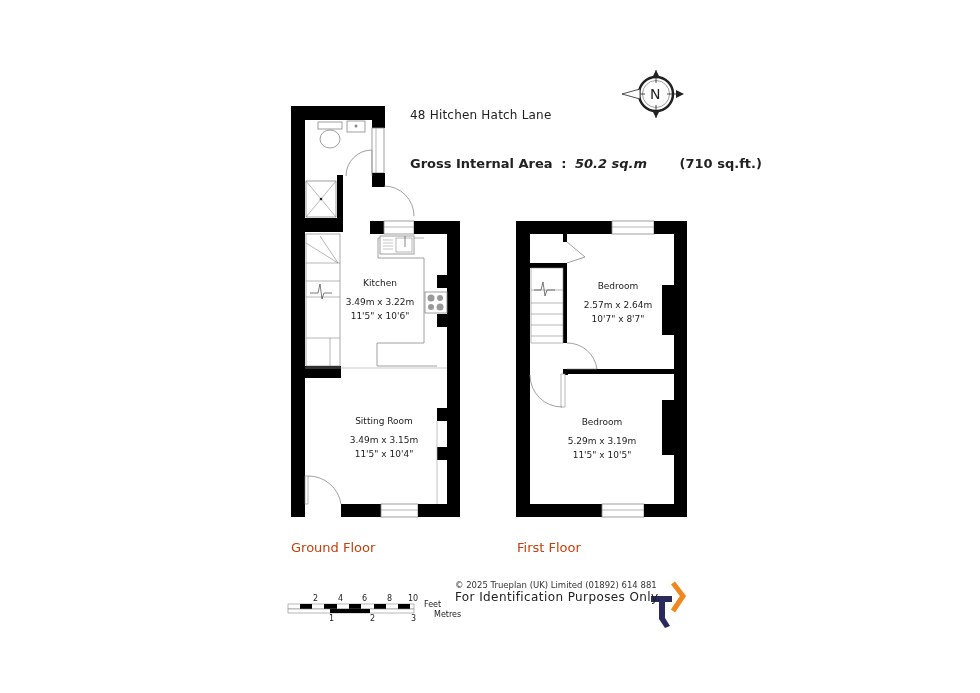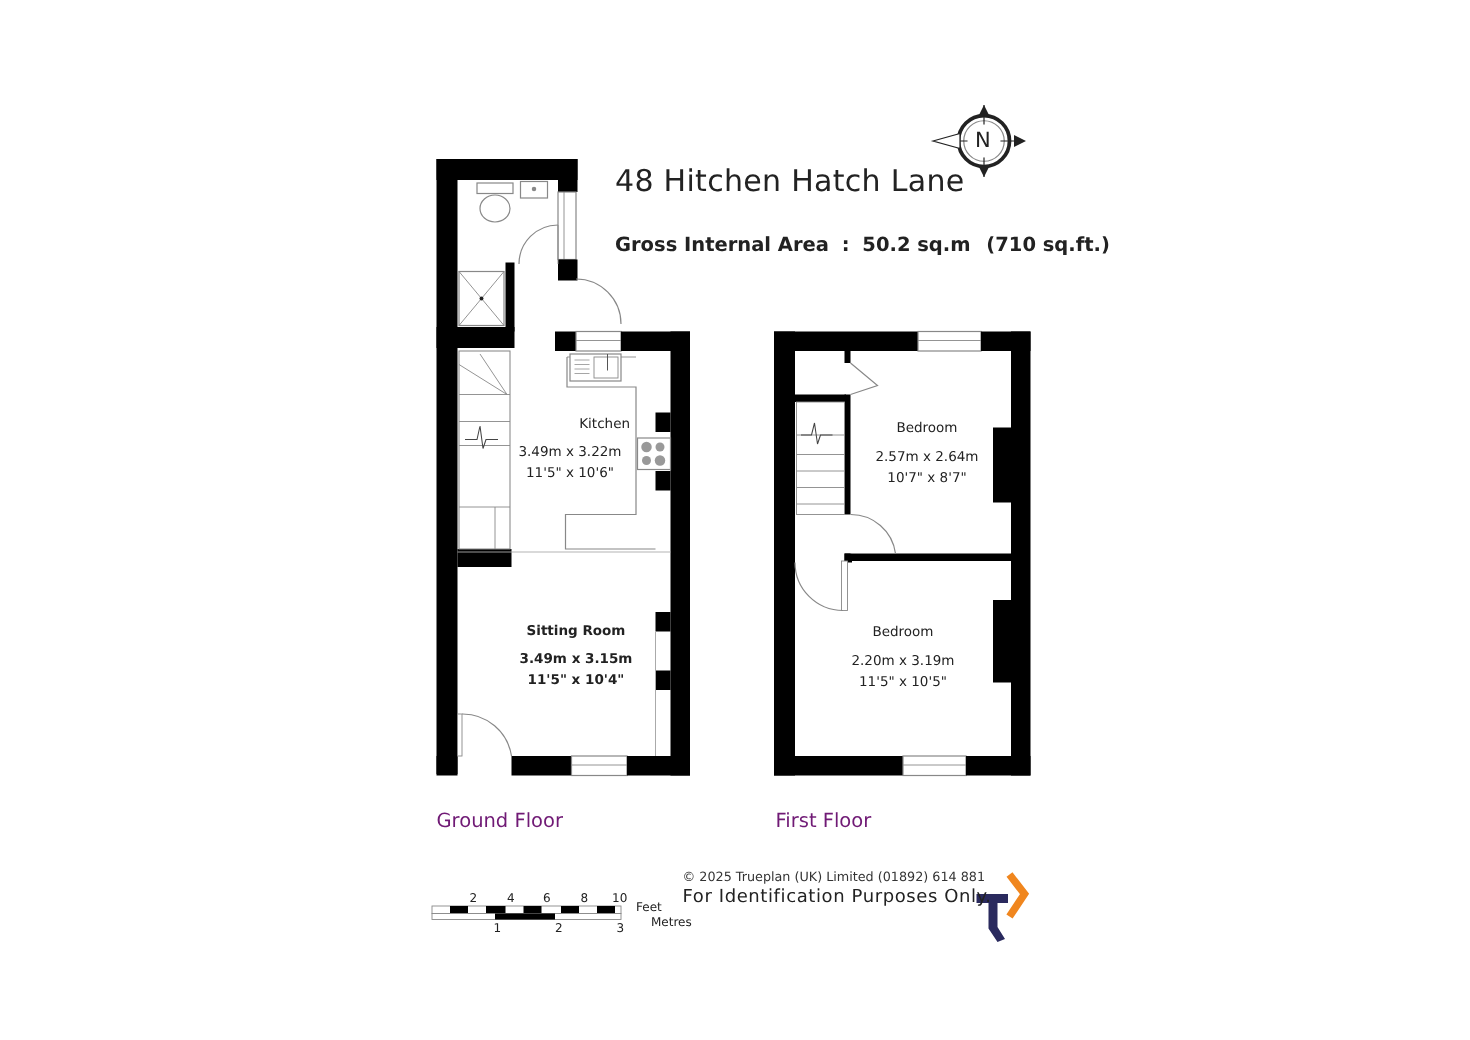--- a/index.html
+++ b/index.html
@@ -1,22 +1,22 @@
 <!DOCTYPE html>
 <html><head>
 <meta charset="utf-8">
 <style>
   html,body{margin:0;padding:0;background:#ffffff;}
   body{width:980px;height:693px;position:relative;overflow:hidden;font-family:"DejaVu Sans",sans-serif;color:#222;}
   .abs{position:absolute;}
-  .title{left:410px;top:108px;font-size:20px;font-weight:400;color:#222;letter-spacing:0.2px;white-space:nowrap;}
+  .title{left:410px;top:108px;font-size:12px;font-weight:400;color:#222;letter-spacing:0.2px;white-space:nowrap;}
   .gia{left:410px;top:156px;font-size:13px;font-weight:700;color:#222;white-space:nowrap;}
   .gia span{margin-right:4px;}
   .room-label{position:absolute;font-size:9px;text-align:center;color:#222;line-height:14px;white-space:nowrap;}
-  .floor-label{position:absolute;font-size:13px;color:#701a75;white-space:nowrap;}
+  .floor-label{position:absolute;font-size:13px;color:#c2410c;white-space:nowrap;}
   .foot1{left:455px;top:590px;font-size:12px;color:#222;letter-spacing:0.4px;white-space:nowrap;}
   .foot2{left:455px;top:580px;font-size:8.5px;color:#333;white-space:nowrap;}
   .scale-txt{position:absolute;font-size:8px;color:#222;}
   svg{position:absolute;left:0;top:0;}
 </style>
 </head>
 <body>
 
 <svg width="980" height="693" viewBox="0 0 980 693">
 
@@ -173,43 +173,43 @@
   <g>
     <path d="M651 596 L672 596 L672 602 L665 602 L665 618 L670 626 L665 628 L659 619 L659 602 L651 602 Z" fill="#2a2a5e"></path>
     <polyline points="673,583 683,596 673,611" fill="none" stroke="#f0861e" stroke-width="5" stroke-linejoin="miter"></polyline>
   </g>
 </svg>
 
 <div class="abs title">48 Hitchen Hatch Lane</div>
 <div class="abs gia">
   <span>Gross Internal Area</span>
   <span>:</span>
-  <span style="margin-right:6px;">50.2 sq.m</span>
+  <span style="margin-right:28px;font-style:italic;">50.2 sq.m</span>
   <span>(710 sq.ft.)</span>
 </div>
 <div class="abs" style="left:650px;top:86px;font-size:14px;font-weight:400;">N</div>
 
 <div class="room-label" style="left:340px;top:276px;width:80px;">
-  <div style="margin-bottom:5px;text-align:right;">Kitchen</div>
+  <div style="margin-bottom:5px;">Kitchen</div>
   <div>3.49m  x  3.22m</div>
   <div>11'5"  x  10'6"</div>
 </div>
-<div class="room-label" style="left:334px;top:414px;width:100px;font-weight:bold;">
+<div class="room-label" style="left:334px;top:414px;width:100px;">
   <div style="margin-bottom:5px;">Sitting Room</div>
   <div>3.49m  x  3.15m</div>
   <div>11'5"  x  10'4"</div>
 </div>
 <div class="room-label" style="left:578px;top:279px;width:80px;">
   <div style="margin-bottom:5px;">Bedroom</div>
   <div>2.57m  x  2.64m</div>
   <div>10'7"  x  8'7"</div>
 </div>
 <div class="room-label" style="left:557px;top:415px;width:90px;">
   <div style="margin-bottom:5px;">Bedroom</div>
-  <div>2.20m  x  3.19m</div>
+  <div>5.29m  x  3.19m</div>
   <div>11'5"  x  10'5"</div>
 </div>
 
 <div class="floor-label" style="left:291px;top:540px;">Ground Floor</div>
 <div class="floor-label" style="left:517px;top:540px;">First Floor</div>
 
 <div class="scale-txt" style="left:313px;top:594px;">2</div>
 <div class="scale-txt" style="left:338px;top:594px;">4</div>
 <div class="scale-txt" style="left:362px;top:594px;">6</div>
 <div class="scale-txt" style="left:387px;top:594px;">8</div>

